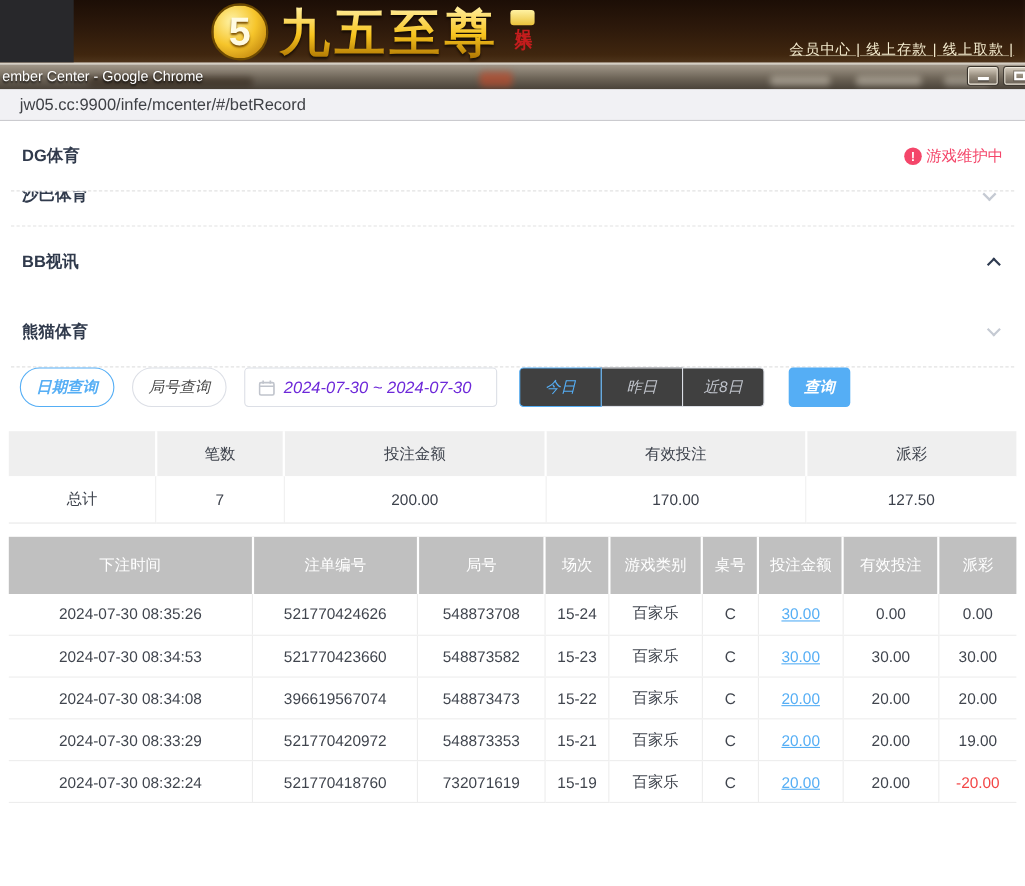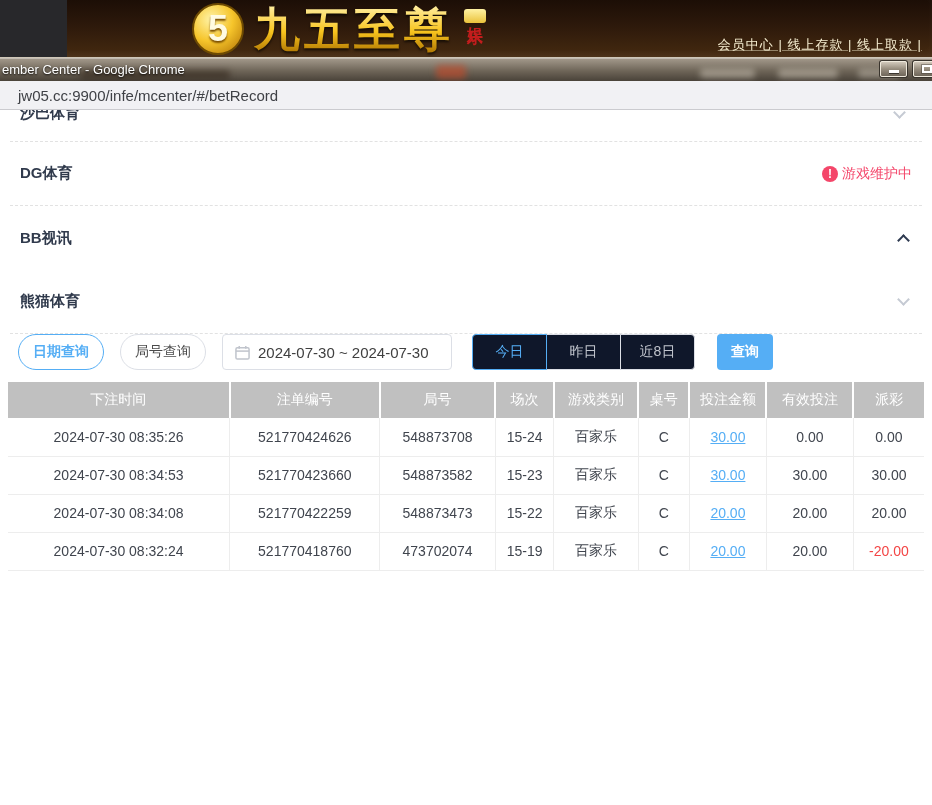--- a/index.html
+++ b/index.html
@@ -65,52 +65,52 @@
   .acc-label { font-size:15px; font-weight:bold; color:#303a4c; }
   .chev { width:9px; height:9px; border-right:2px solid #c5cad3; border-bottom:2px solid #c5cad3;
     transform:rotate(45deg); margin-right:4px; margin-top:-4px; }
   .chev.up { border-color:#2e3a50; transform:rotate(-135deg); margin-top:4px; }
   .maint { display:flex; align-items:center; gap:4px; }
   .maint-circle { width:16px; height:16px; border-radius:50%; background:#f4466a; color:#fff;
     font-size:12px; font-weight:bold; display:flex; align-items:center; justify-content:center; }
   .maint-text { font-size:14px; color:#f4466a; }
 
   
-  .filters { margin:0 18px; height:36px; display:flex; align-items:center; }
+  .filters { margin:0 18px; height:36px; display:flex; align-items:center;font-style:italic; }
   .btn-pill { height:36px; padding:0 14px; border-radius:18px; background:#fff;
     border:1px solid #dcdfe6; font-size:14px; color:#4a4a4a; display:flex; align-items:center;
     cursor:pointer; white-space:nowrap; }
   .btn-pill.active { border-color:#55aef5; color:#55aef5; font-weight:bold; }
   .gap16 { width:16px; } .gap20 { width:20px; } .gap22 { width:22px; }
   .date-input { width:230px; height:36px; border:1px solid #dcdfe6; border-radius:4px;
     display:flex; align-items:center; padding:0 12px; gap:8px; background:#fff; }
-  .date-text { font-size:15px; color:#404040; white-space:nowrap; }
+  .date-text { font-size:15px; color:#6d28d9; white-space:nowrap; }
   .btn-group { display:flex; }
-  .seg { width:75px; height:36px; border:1px solid #dcdfe6; background:#0f172a; font-size:14px;
+  .seg { width:75px; height:36px; border:1px solid #dcdfe6; background:#404040; font-size:14px;
     color:#c0c4cc; display:flex; align-items:center; justify-content:center; margin-left:-1px;
     cursor:pointer; position:relative; }
   .seg:first-child { margin-left:0; border-radius:4px 0 0 4px; }
   .seg:last-child { border-radius:0 4px 4px 0; }
   .seg.active { border-color:#55aef5; color:#55aef5; z-index:2; }
   .btn-primary { width:56px; height:36px; background:#55aef5; border:none; border-radius:4px;
     color:#fff; font-size:14px; font-weight:bold; display:flex; align-items:center;
     justify-content:center; cursor:pointer; }
 
   
   table { border-collapse:collapse; width:916px; margin:0 8px; table-layout:fixed; }
   .summary-table { margin-top:22px; }
   .summary-table th { background:#efefef; height:41px; font-size:14px; font-weight:normal;
     color:#3d424c; border-left:2px solid #fff; }
   .summary-table th:first-child { border-left:none; }
   .summary-table td { height:42px; background:#fff; text-align:center; font-size:14px;
     color:#3d424c; border-bottom:1px solid #e8e8e8; border-left:1px solid #f0f0f0; }
   .summary-table td:first-child { border-left:none; }
 
   .bet-table { margin-top:12px; }
-  .bet-table th { background:#c0c0c0; color:#fff; height:36px; font-size:14px;
+  .bet-table th { background:#c0c0c0; color:#fff; height:52px; font-size:14px;
     font-weight:normal; border-left:2px solid #fff; }
   .bet-table th:first-child { border-left:none; }
   .bet-table td { height:38px; text-align:center; font-size:14px; color:#40454e;
     border-bottom:1px solid #ededed; border-left:1px solid #ededed; background:#fff; }
   .bet-table td:first-child { border-left:none; }
   .amount-link { color:#55aef5; text-decoration:underline; cursor:pointer; }
   td.neg { color:#f34545; }
 </style>
 </head>
 <body>
@@ -142,30 +142,30 @@
   </div>
 </div>
 
 <div class="urlbar">
   <div class="urlbar-text">jw05.cc:9900/infe/mcenter/#/betRecord</div>
 </div>
 
 <div class="content">
 
   <div class="acc">
-    <div class="acc-row partial">
-      <span class="acc-label">沙巴体育</span>
-      <span class="chev"></span>
-    </div>
     <div class="acc-row">
       <span class="acc-label">DG体育</span>
       <span class="maint">
         <span class="maint-circle">!</span>
         <span class="maint-text">游戏维护中</span>
       </span>
+    </div>
+    <div class="acc-row partial">
+      <span class="acc-label">沙巴体育</span>
+      <span class="chev"></span>
     </div>
     <div class="acc-row last">
       <span class="acc-label">BB视讯</span>
       <span class="chev up"></span>
     </div>
     <div class="acc-row">
       <span class="acc-label">熊猫体育</span>
       <span class="chev"></span>
     </div>
   </div>
@@ -187,20 +187,47 @@
     <div class="gap20"></div>
     <div class="btn-group">
       <div class="seg active">今日</div>
       <div class="seg">昨日</div>
       <div class="seg">近8日</div>
     </div>
     <div class="gap22"></div>
     <div class="btn-primary">查询</div>
   </div>
 
+  <table class="summary-table">
+    <colgroup>
+      <col style="width:14.6%">
+        <col style="width:12.7%">
+        <col style="width:26%">
+      <col style="width:25.8%">
+        <col style="width:20.9%">
+    </colgroup>
+    <thead>
+      <tr>
+        <th></th>
+        <th>笔数</th>
+        <th>投注金额</th>
+        <th>有效投注</th>
+        <th>派彩</th>
+      </tr>
+    </thead>
+    <tbody>
+      <tr>
+        <td>总计</td>
+        <td>7</td>
+        <td>200.00</td>
+        <td>170.00</td>
+        <td>127.50</td>
+      </tr>
+    </tbody>
+  </table>
 
   <table class="bet-table">
     <colgroup>
       <col style="width:24.2%">
         <col style="width:16.4%">
         <col style="width:12.6%">
       <col style="width:6.4%">
         <col style="width:9.2%">
         <col style="width:5.6%">
       <col style="width:8.4%">
@@ -238,33 +265,44 @@
           <td>548873582</td>
           <td>15-23</td>
           <td>百家乐</td>
           <td>C</td>
           <td><span class="amount-link">30.00</span></td>
           <td>30.00</td>
           <td>30.00</td>
         </tr>
         <tr>
           <td>2024-07-30 08:34:08</td>
-          <td>521770422259</td>
+          <td>396619567074</td>
           <td>548873473</td>
           <td>15-22</td>
           <td>百家乐</td>
           <td>C</td>
           <td><span class="amount-link">20.00</span></td>
           <td>20.00</td>
           <td>20.00</td>
         </tr>
         <tr>
+          <td>2024-07-30 08:33:29</td>
+          <td>521770420972</td>
+          <td>548873353</td>
+          <td>15-21</td>
+          <td>百家乐</td>
+          <td>C</td>
+          <td><span class="amount-link">20.00</span></td>
+          <td>20.00</td>
+          <td>19.00</td>
+        </tr>
+        <tr>
           <td>2024-07-30 08:32:24</td>
           <td>521770418760</td>
-          <td>473702074</td>
+          <td>732071619</td>
           <td>15-19</td>
           <td>百家乐</td>
           <td>C</td>
           <td><span class="amount-link">20.00</span></td>
           <td>20.00</td>
           <td class="neg">-20.00</td>
         </tr>
       </tbody>
   </table>
 

